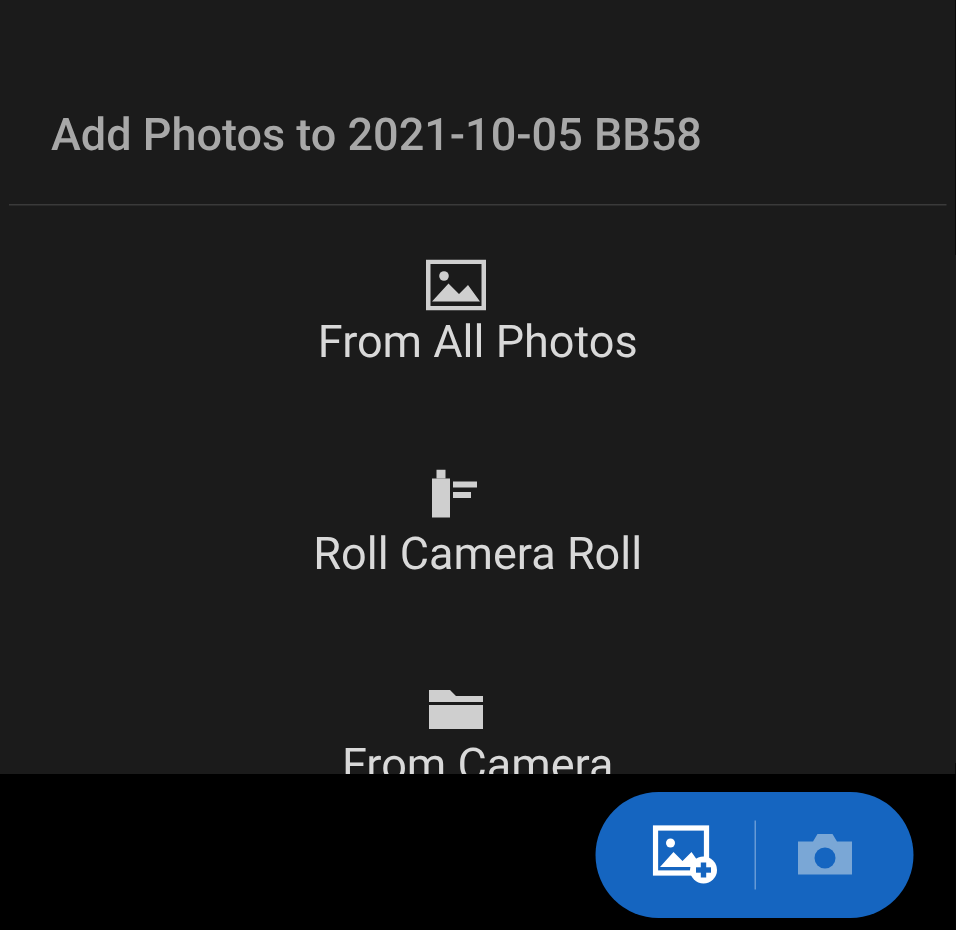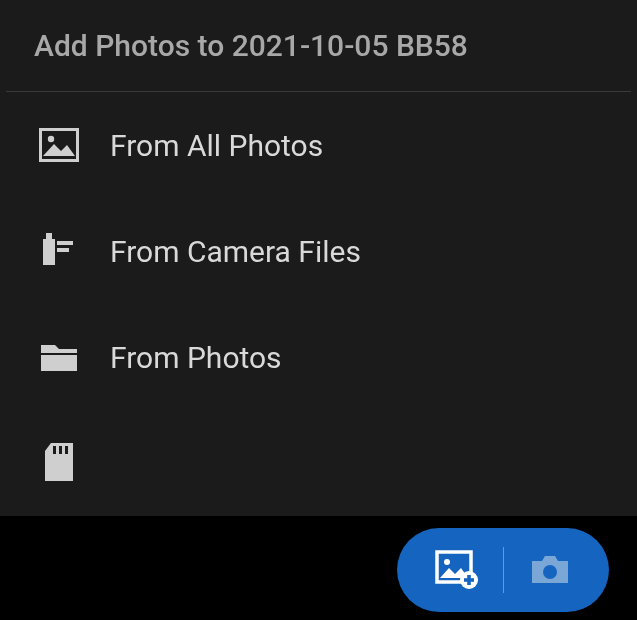--- a/index.html
+++ b/index.html
@@ -19,33 +19,35 @@
     height: 516px;
     box-sizing: border-box;
     padding-top: 28px;
   }
 
   .title {
     color: #a8a8a8;
     font-size: 30px;
     font-weight: 500;
     padding: 0 34px 28px 34px;
+    margin-top: 45px;
   }
 
   .divider {
     height: 1px;
     background: #3a3a3a;
     margin: 0 6px;
   }
 
   .option {
     display: flex;
     align-items: center;
     padding: 32px 38px;
     cursor: pointer;
+    flex-direction: column;
   }
 
   .option .icon-slot {
     width: 42px;
     height: 42px;
     display: flex;
     align-items: center;
     justify-content: center;
     flex-shrink: 0;
     margin-right: 30px;
@@ -116,31 +118,31 @@
 
   <div class="option">
     <span class="icon-slot">
       <svg width="40" height="36" viewBox="0 0 40 36">
         <rect x="4" y="6" width="12" height="26" fill="#cfcfcf"></rect>
         <rect x="7" y="0" width="6" height="6" fill="#cfcfcf"></rect>
         <path d="M18 8 L34 8 L34 12 L18 12 Z" fill="#cfcfcf"></path>
         <path d="M18 15 L30 15 L30 19 L18 19 Z" fill="#cfcfcf"></path>
       </svg>
     </span>
-    <span class="label">From Camera Files</span>
+    <span class="label">Roll Camera Roll</span>
   </div>
 
   <div class="option">
     <span class="icon-slot">
       <svg width="40" height="32" viewBox="0 0 40 32">
         <path d="M2 4 L16 4 L20 8 L38 8 L38 12 L2 12 Z" fill="#cfcfcf"></path>
         <rect x="2" y="14" width="36" height="16" fill="#cfcfcf"></rect>
       </svg>
     </span>
-    <span class="label">From Photos</span>
+    <span class="label">From Camera</span>
   </div>
 
   <div class="option">
     <span class="icon-slot">
       <svg width="32" height="40" viewBox="0 0 32 40">
         <path d="M8 0 L30 0 L30 38 L2 38 L2 8 Z" fill="#cfcfcf"></path>
         <rect x="10" y="3" width="3" height="8" fill="#1b1b1b"></rect>
         <rect x="16" y="3" width="3" height="8" fill="#1b1b1b"></rect>
         <rect x="22" y="3" width="3" height="8" fill="#1b1b1b"></rect>
       </svg>

